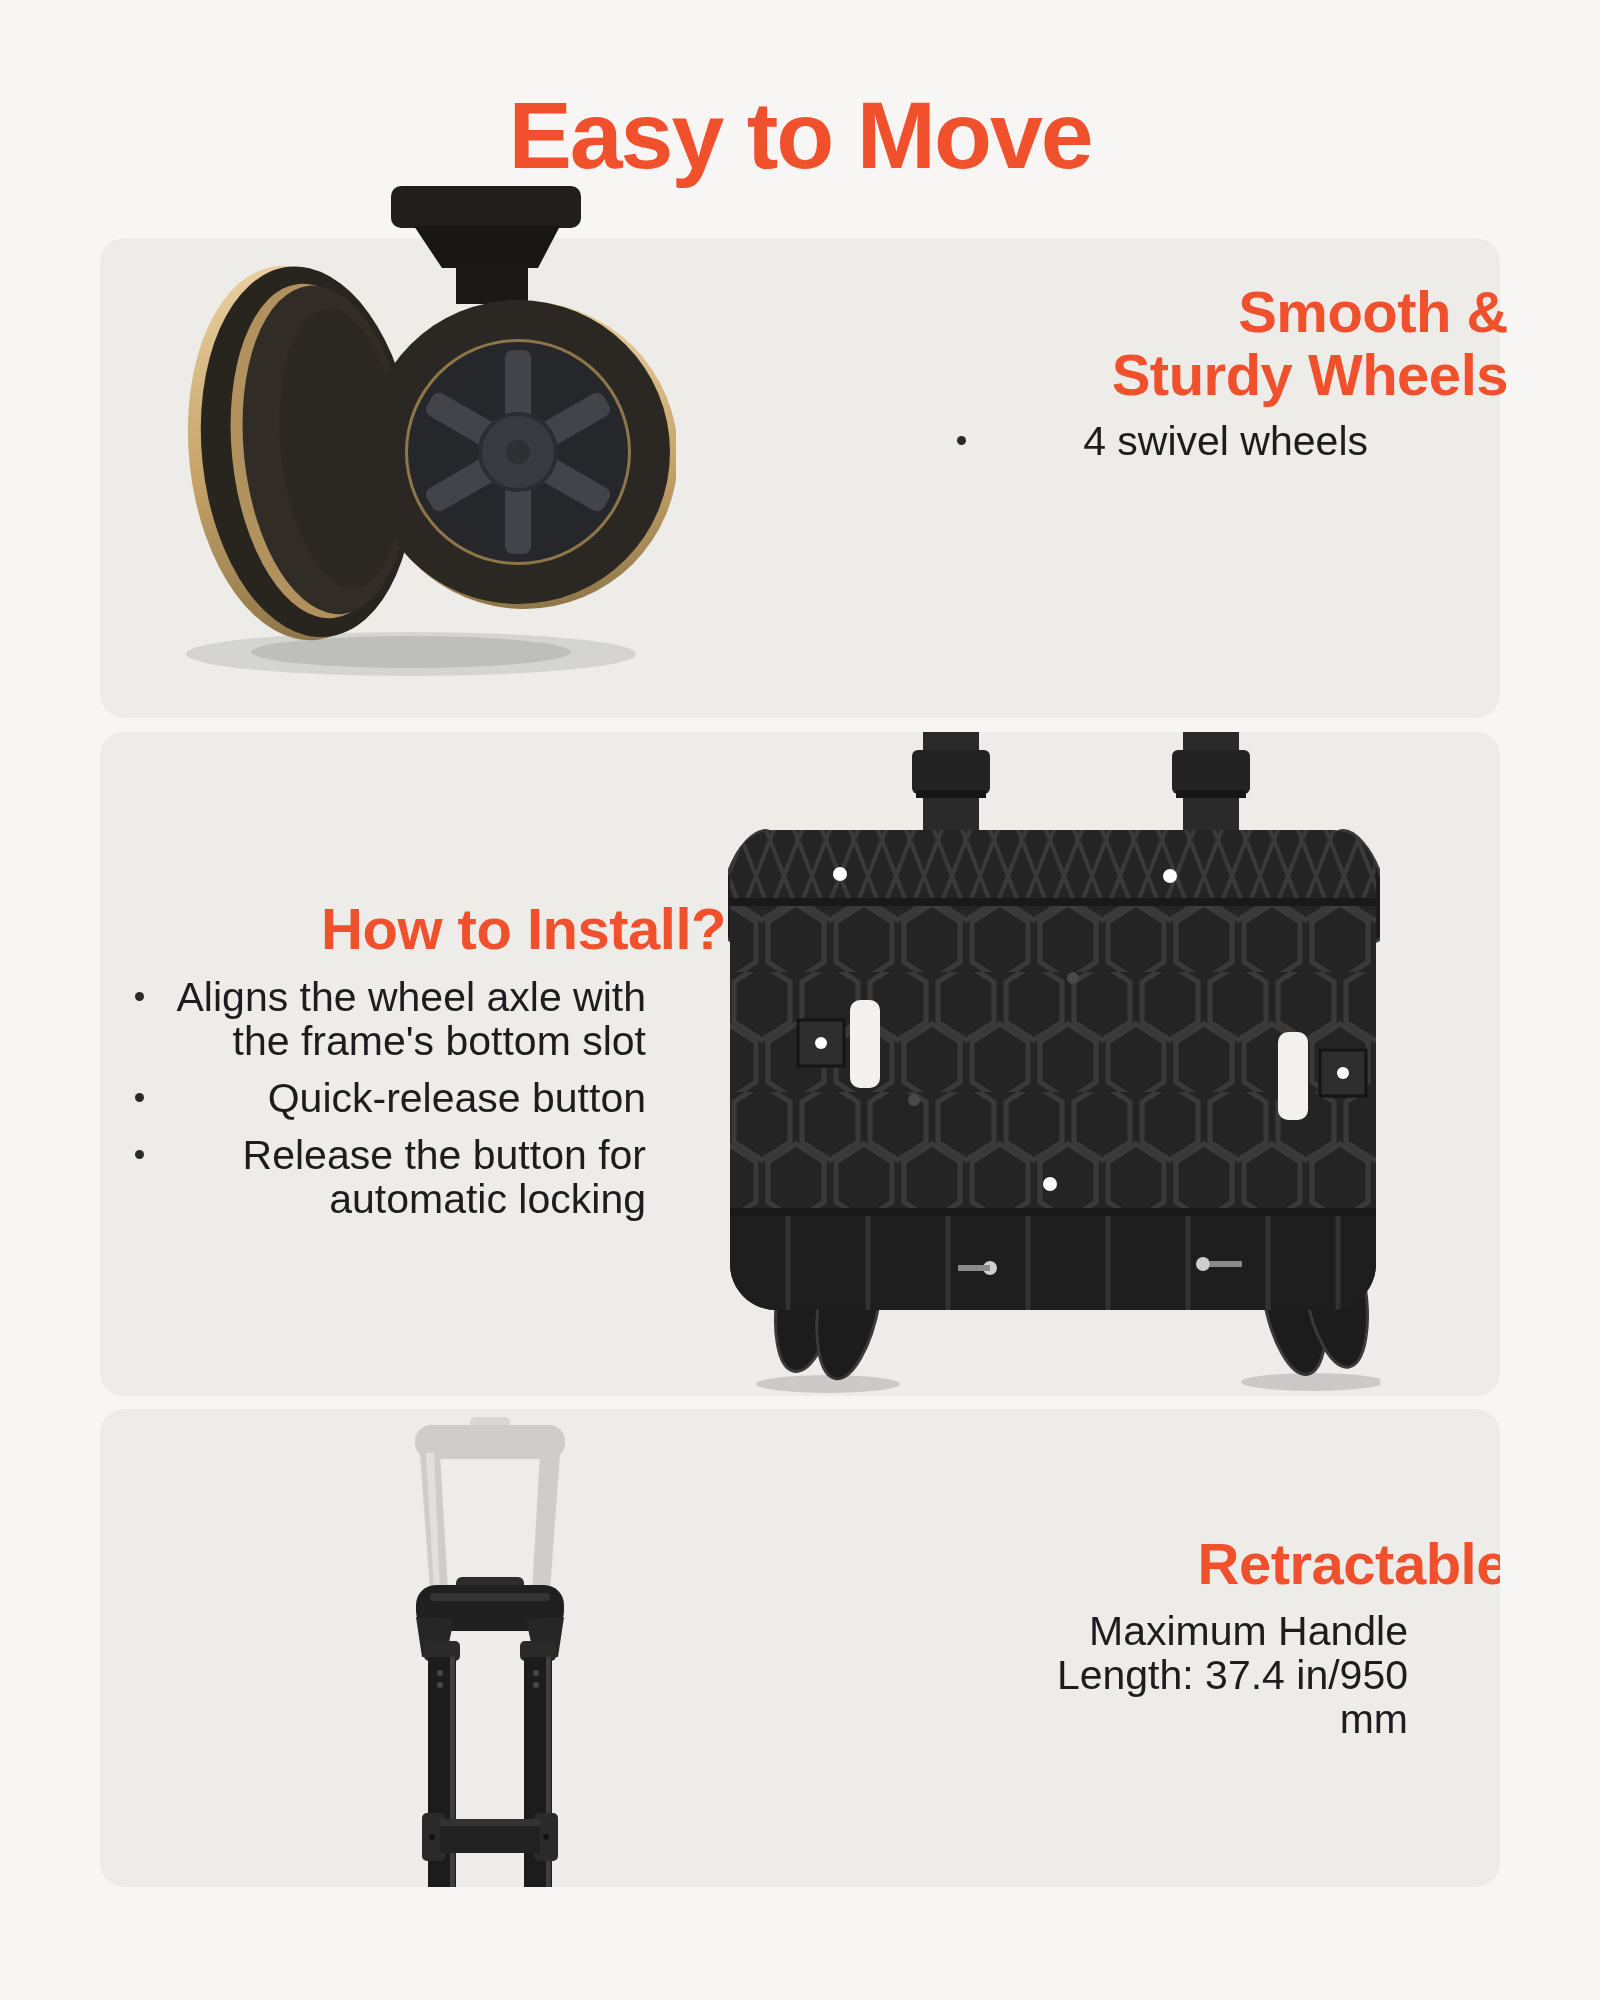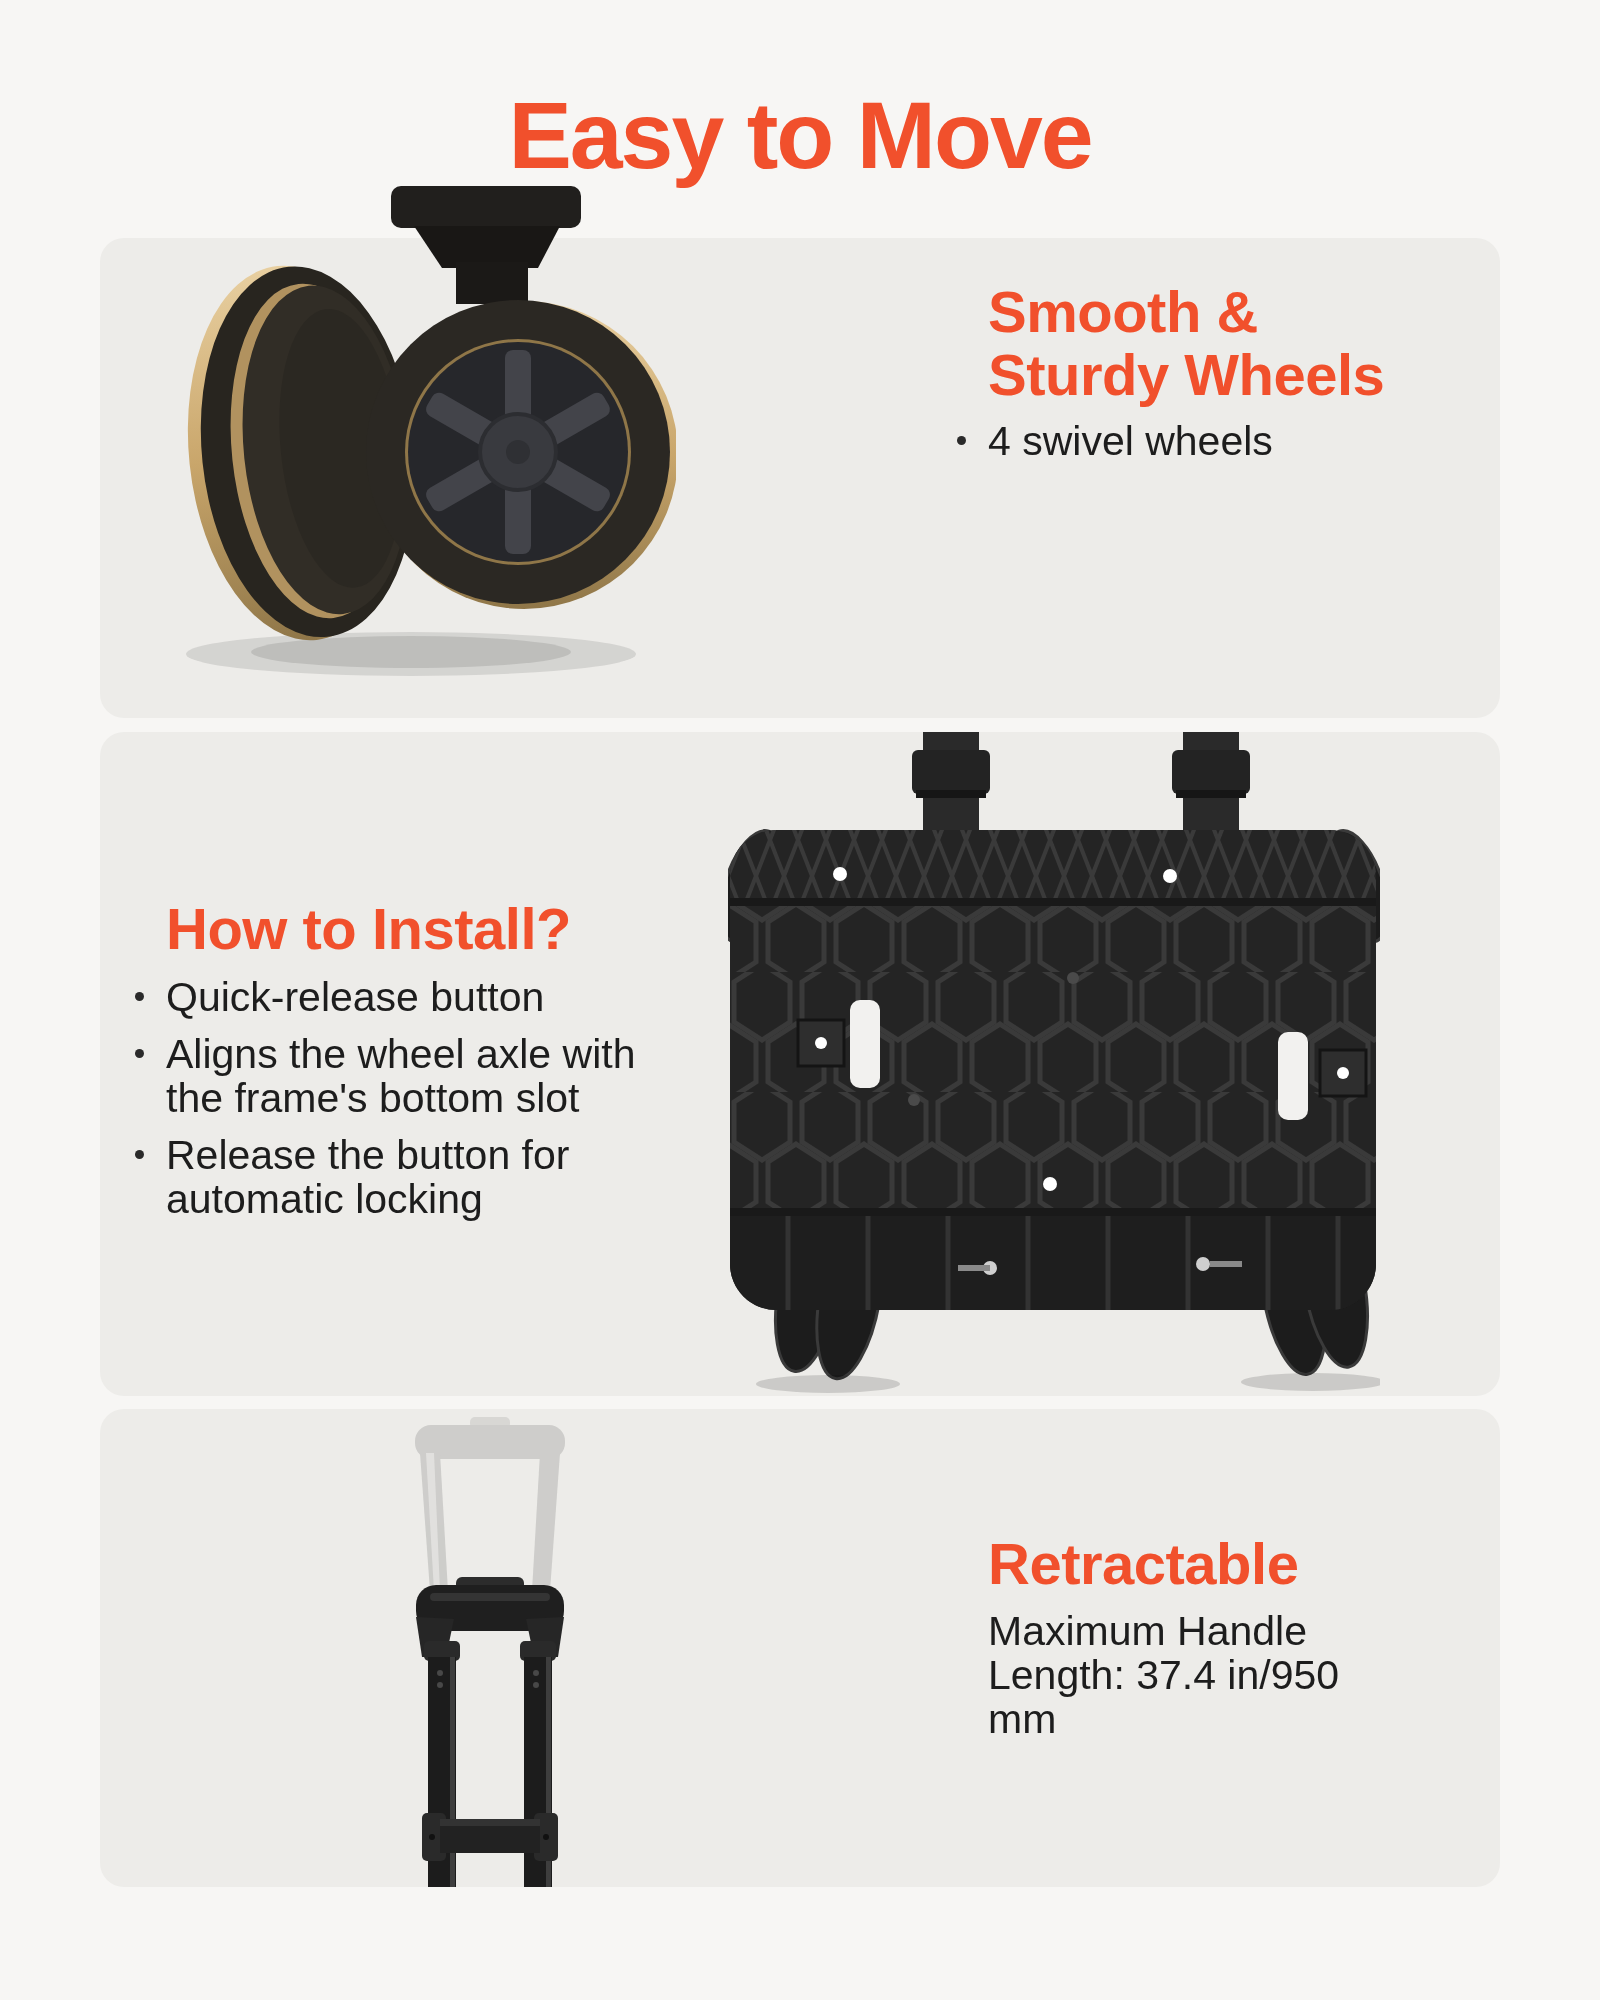--- a/index.html
+++ b/index.html
@@ -23,21 +23,21 @@
   }
   #card-wheels{top:238px;height:480px;}
   #card-install{top:732px;height:664px;overflow:hidden;}
   #card-handle{top:1409px;height:478px;overflow:hidden;}
 
   .art{position:absolute;}
   #wheel-art{left:56px;top:-56px;width:520px;height:500px;}
   #cart-art{left:628px;top:0;width:652px;height:664px;}
   #handle-art{left:300px;top:8px;width:180px;height:470px;}
 
-  .text-block{position:absolute;}
+  .text-block{position:absolute;text-align:right;}
   #tb-wheels{left:888px;top:42px;width:520px;}
   #tb-install{left:66px;top:165px;width:560px;}
   #tb-handle{left:888px;top:123px;width:520px;}
 
   .sec-heading{
     font-size:58px;font-weight:700;color:var(--accent);
     line-height:63px;letter-spacing:-0.5px;
   }
   .bullets{
     list-style:none;margin:13px 0 0 0;padding:0;
@@ -215,22 +215,22 @@
       <circle cx="186" cy="368" r="6" fill="#4a4a4a"></circle>
       <circle cx="345" cy="246" r="6" fill="#4a4a4a"></circle>
     </g>
   </svg>
 
   <div class="text-block" id="tb-install">
     <div class="sec-heading">
       <div>How to Install?</div>
     </div>
     <ul class="bullets">
+      <li>Aligns the wheel axle with the frame's bottom slot</li>
       <li>Quick-release button</li>
-      <li>Aligns the wheel axle with the frame's bottom slot</li>
       <li>Release the button for automatic locking</li>
     </ul>
   </div>
 </section>
 
 <section class="card" id="card-handle">
 
   <svg id="handle-art" class="art" viewBox="0 0 180 470" aria-hidden="true">
 
     <g opacity="0.55">

